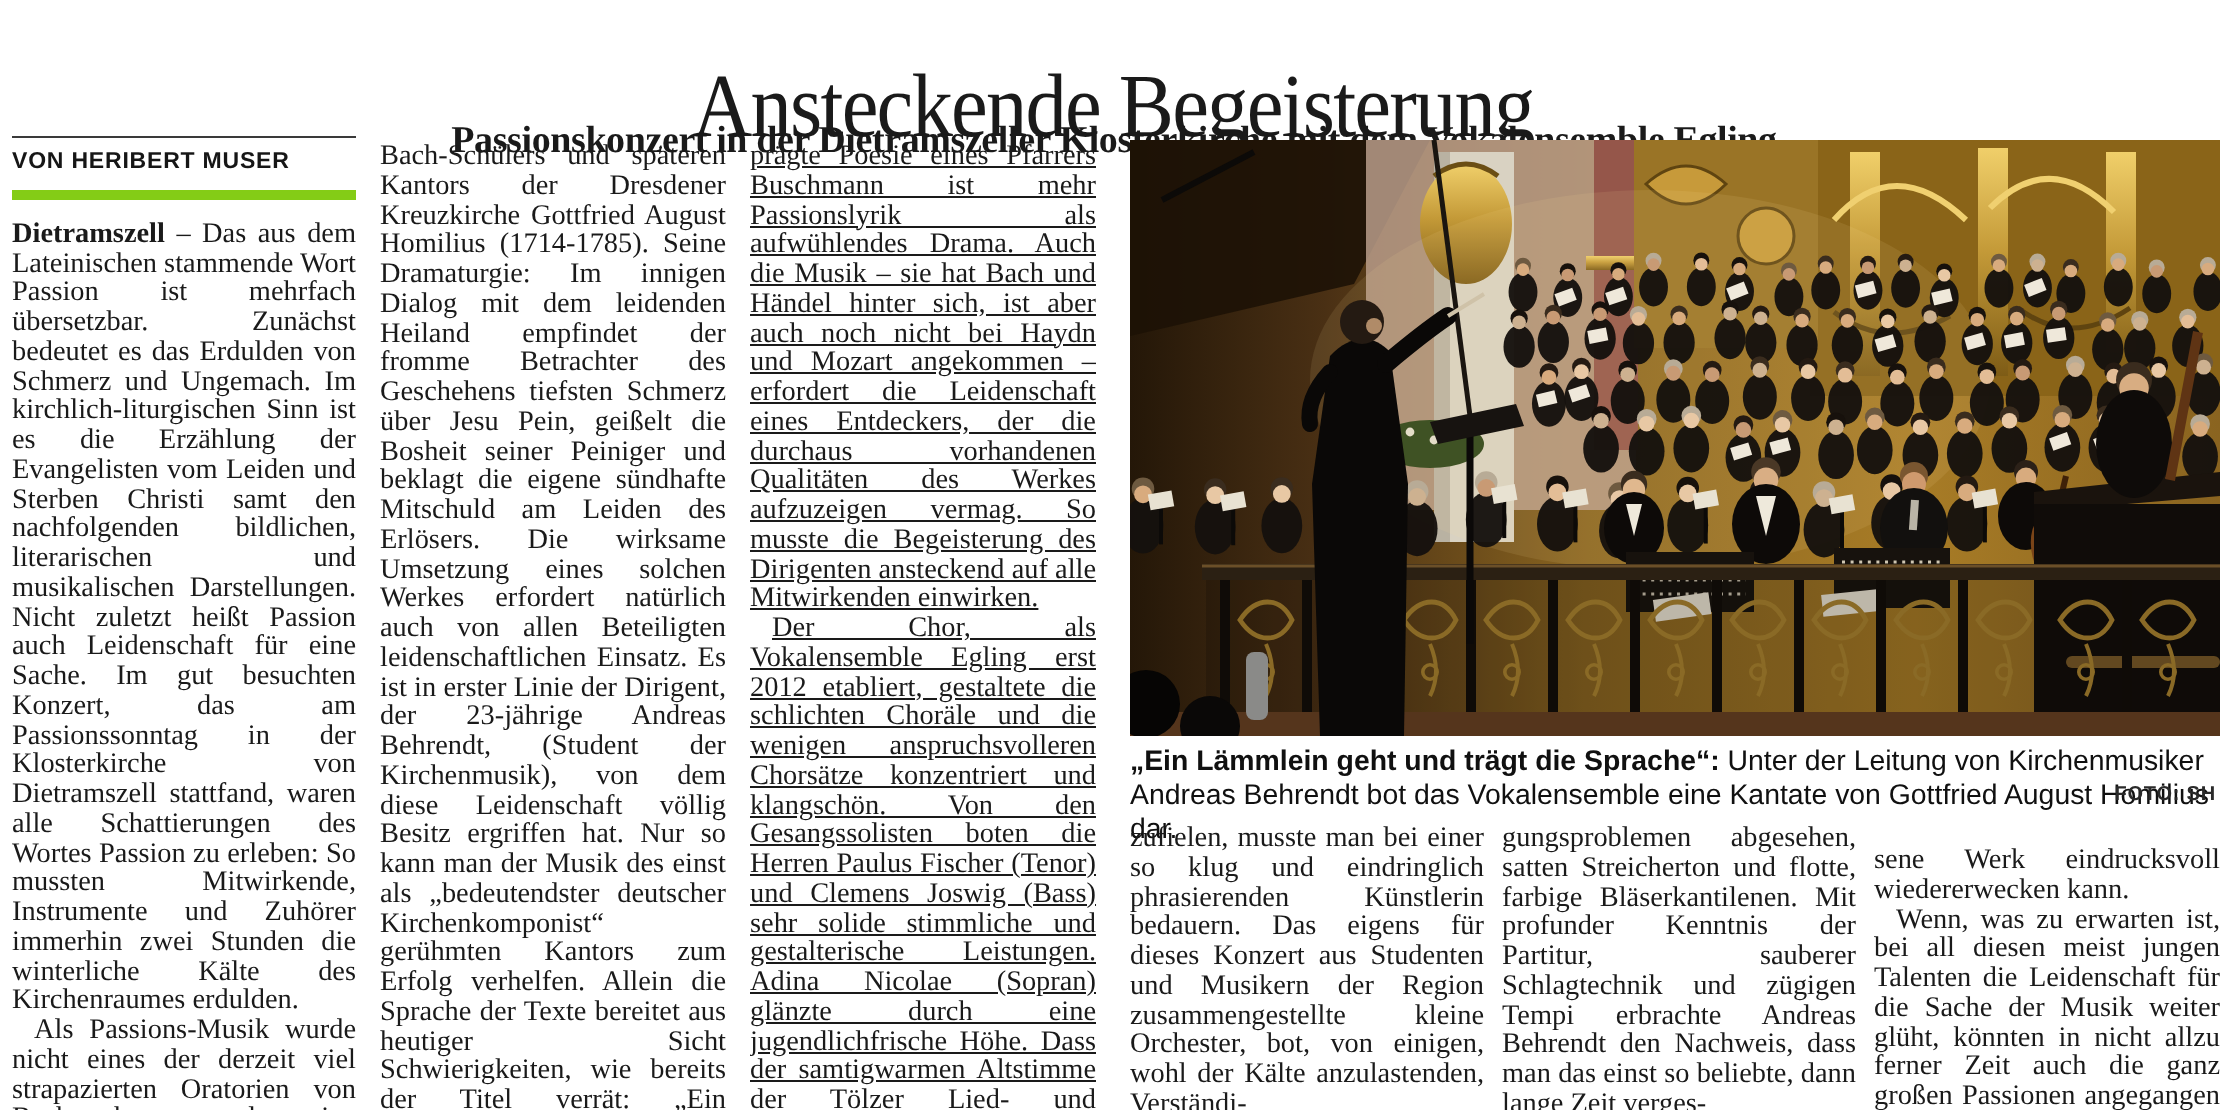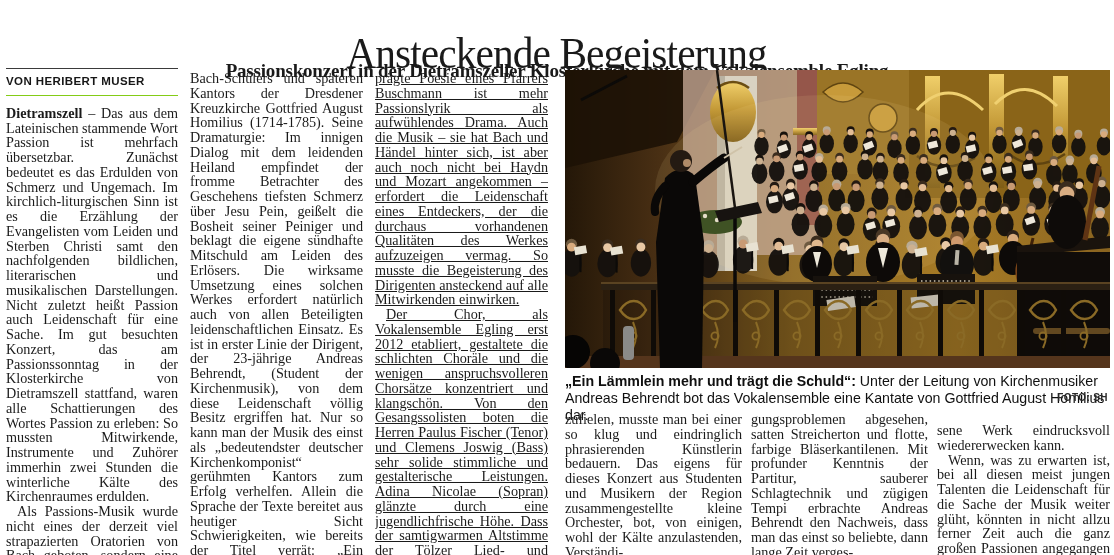--- a/index.html
+++ b/index.html
@@ -28,21 +28,21 @@
   .col b.lead{font-weight:bold;}
   #col1{left:6px;   top:68px;  width:172px;}
   #col2{left:190px; top:71px;  width:173px;}
   #col3{left:375px; top:71px;  width:173px;text-decoration:underline;}
   #col4{left:565px; top:412px; width:177px;}
   #col5{left:751px; top:412px; width:177px;}
   #col6{left:937px; top:412px; width:173px;margin-top:11px;}
   .byline{
     font-family:"Liberation Sans", sans-serif; font-size:11.5px; font-weight:bold;
     letter-spacing:.4px; text-align:left;
-    border-top:1.5px solid #3a3a3a; border-bottom:1px solid #84cc16;
+    border-top:1.5px solid #3a3a3a; border-bottom:5px solid #84cc16;
     padding:5px 0 6px 0; margin-bottom:10px; color:#161616;
   }
   .photo{
     position:absolute; left:565px; top:70px; width:545px; height:298px;
     background:#3a2a1a; overflow:hidden;
   }
   .photo svg{display:block; width:545px; height:298px;}
   .caption{
     position:absolute; left:565px; top:373px; width:545px; height:36px;
     font-family:"Liberation Sans", sans-serif; font-size:14.2px; line-height:17px;
@@ -502,21 +502,21 @@
         <path d="M128,112 Q147,96 159,88" stroke="#0a0807" stroke-width="9" stroke-linecap="round" fill="none"></path>
         <path d="M100,116 Q88,129 90,142" stroke="#0a0807" stroke-width="8" stroke-linecap="round" fill="none"></path>
         <line x1="159" y1="88" x2="177" y2="77" stroke="#cfc2a8" stroke-width="2"></line>
         <line x1="170" y1="140" x2="170" y2="252" stroke="#0b0908" stroke-width="3.5"></line>
         <path d="M150,141 L193,132 L197,143 L154,152 Z" fill="#171310"></path>
       </g>
     </svg>
   </div>
 
   <div class="caption">
-    <span class="cap-bold">„Ein Lämmlein mehr und trägt die Schuld“:</span><span> Unter der Leitung von Kirchenmusiker Andreas Behrendt bot das Vokalensemble eine Kantate von Gottfried August Homilius dar.</span>
+    <span class="cap-bold">„Ein Lämmlein geht und trägt die Sprache“:</span><span> Unter der Leitung von Kirchenmusiker Andreas Behrendt bot das Vokalensemble eine Kantate von Gottfried August Homilius dar.</span>
     <span class="credit">FOTO: SH</span>
   </div>
 
   <div class="col" id="col5">
       <p class="para">gungsproblemen abgesehen, satten Streicherton und flotte, farbige Bläserkantilenen. Mit profunder Kenntnis der Partitur, sauberer Schlagtechnik und zügigen Tempi erbrachte Andreas Behrendt den Nachweis, dass man das einst so beliebte, dann lange Zeit verges-</p>
     </div>
   <div class="col" id="col4">
       <p class="para">zufielen, musste man bei einer so klug und eindringlich phrasierenden Künstlerin bedauern. Das eigens für dieses Konzert aus Studenten und Musikern der Region zusammengestellte kleine Orchester, bot, von einigen, wohl der Kälte anzulastenden, Verständi-</p>
     </div>
   <div class="col" id="col6">

